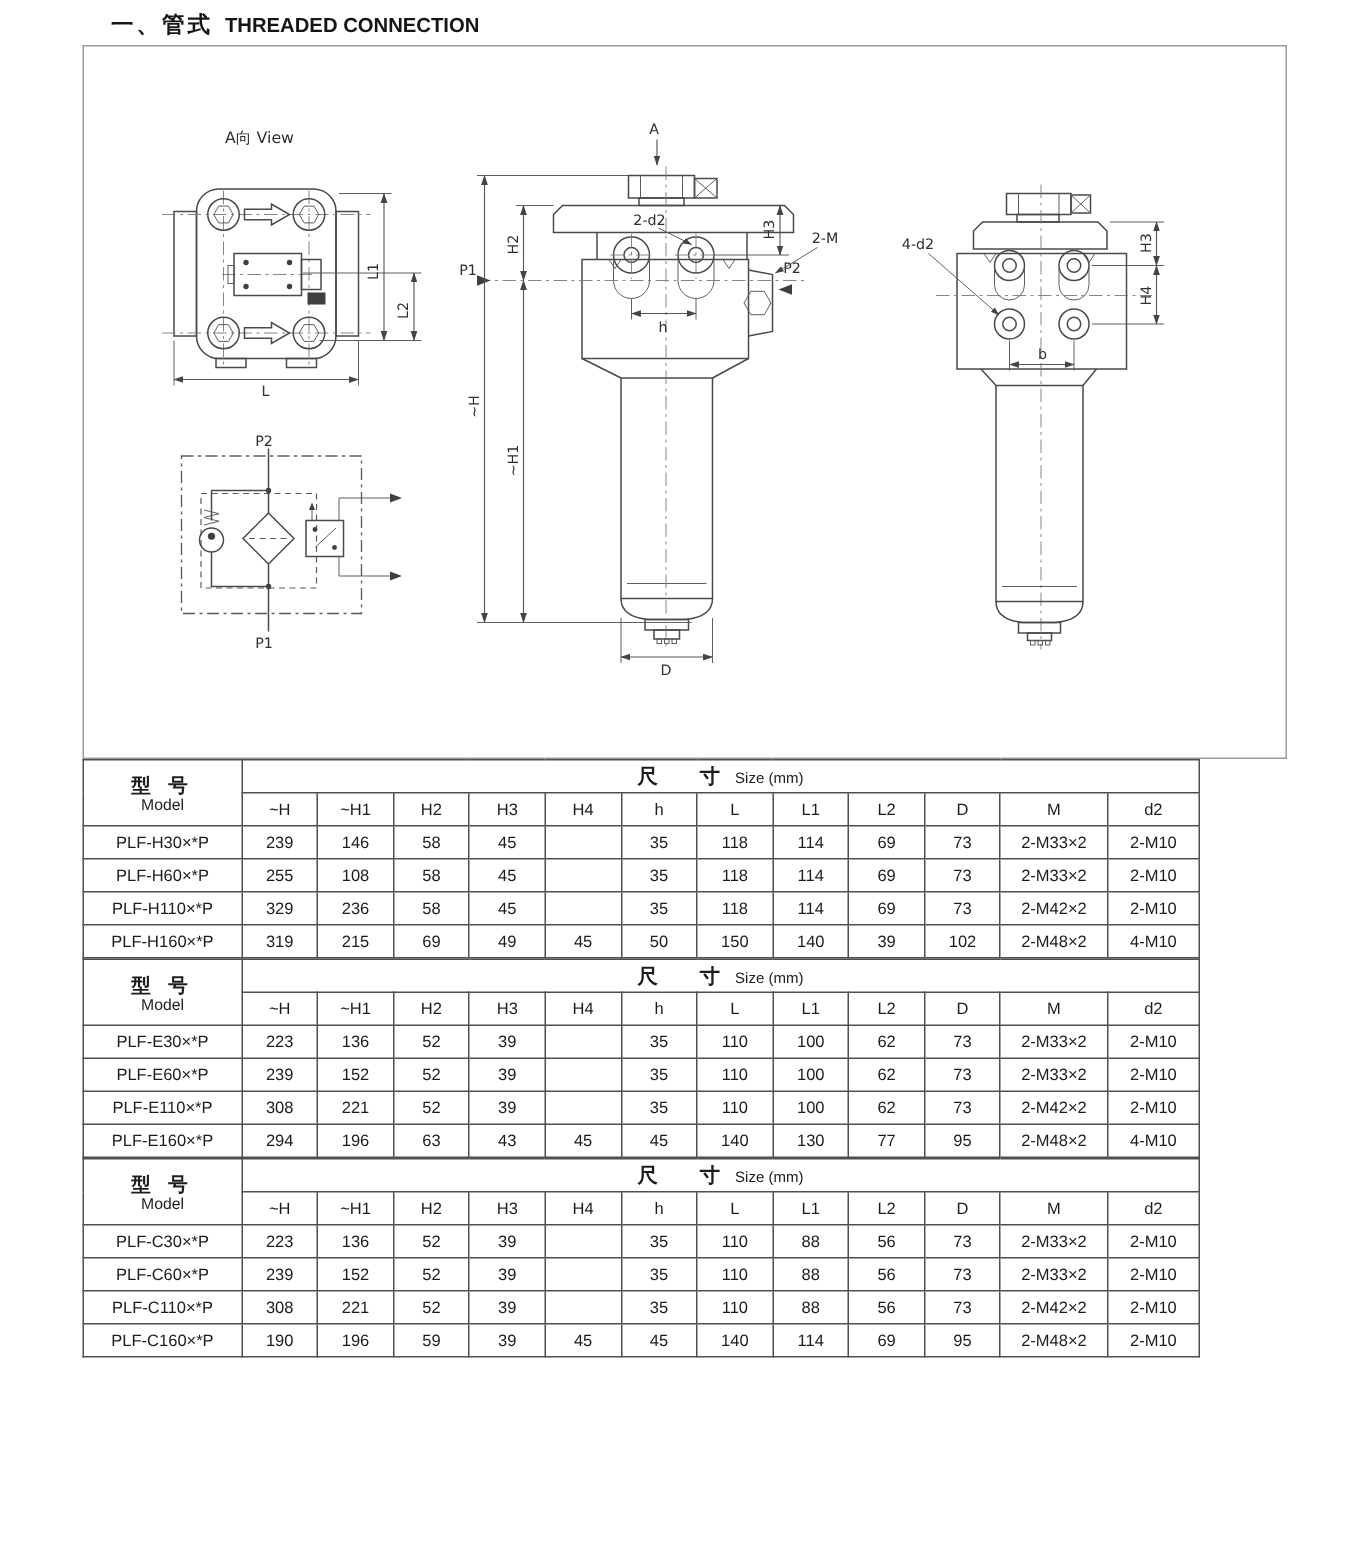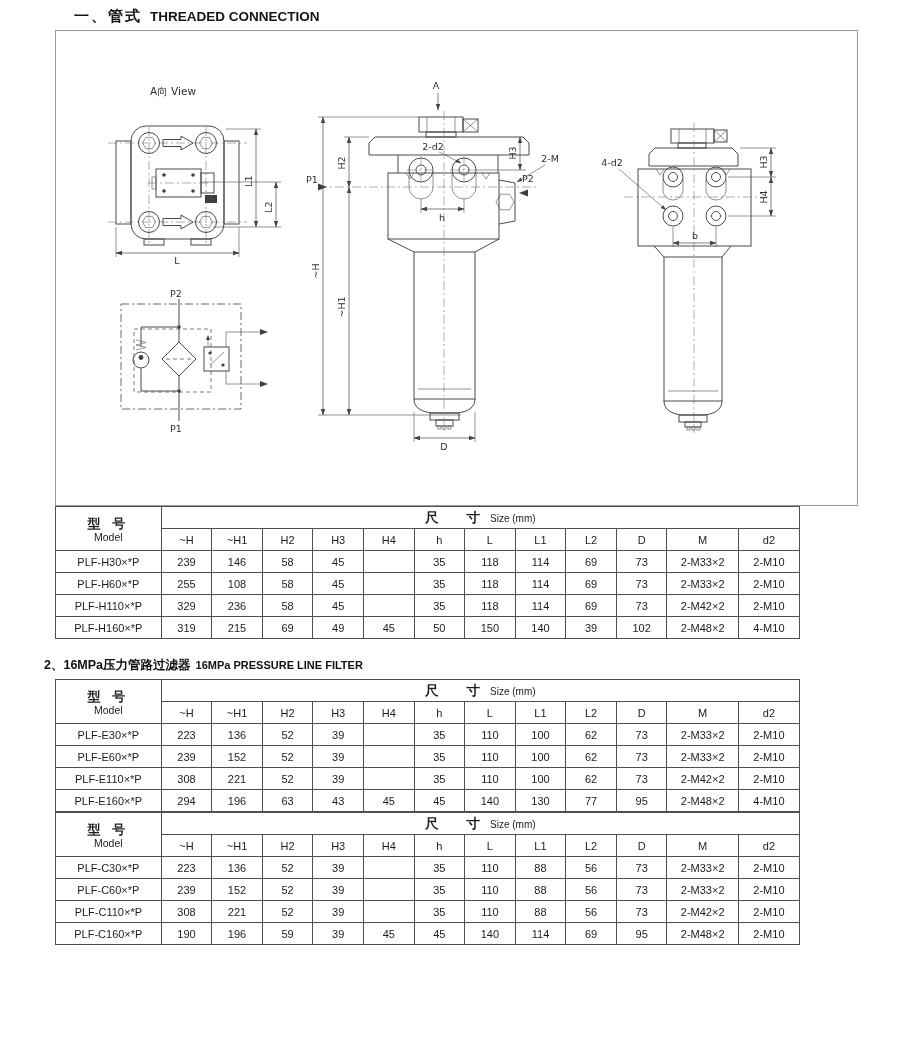--- a/index.html
+++ b/index.html
@@ -371,23 +371,20 @@
           <td>150</td>
           <td>140</td>
           <td>39</td>
           <td>102</td>
           <td>2-M48×2</td>
           <td>4-M10</td>
         </tr>
       </tbody>
     </table>
 
-  <div class="sec-title">
-    <span class="t-zh">2、16MPa压力管路过滤器</span><span class="t-en">16MPa PRESSURE LINE FILTER</span>
-  </div>
   <table class="size-table">
       <colgroup>
         <col style="width: 14.2%;">
         <col style="width: 6.8%;">
         <col style="width: 6.8%;">
         <col style="width: 6.8%;">
         <col style="width: 6.8%;">
         <col style="width: 6.8%;">
         <col style="width: 6.8%;">
         <col style="width: 6.8%;">

